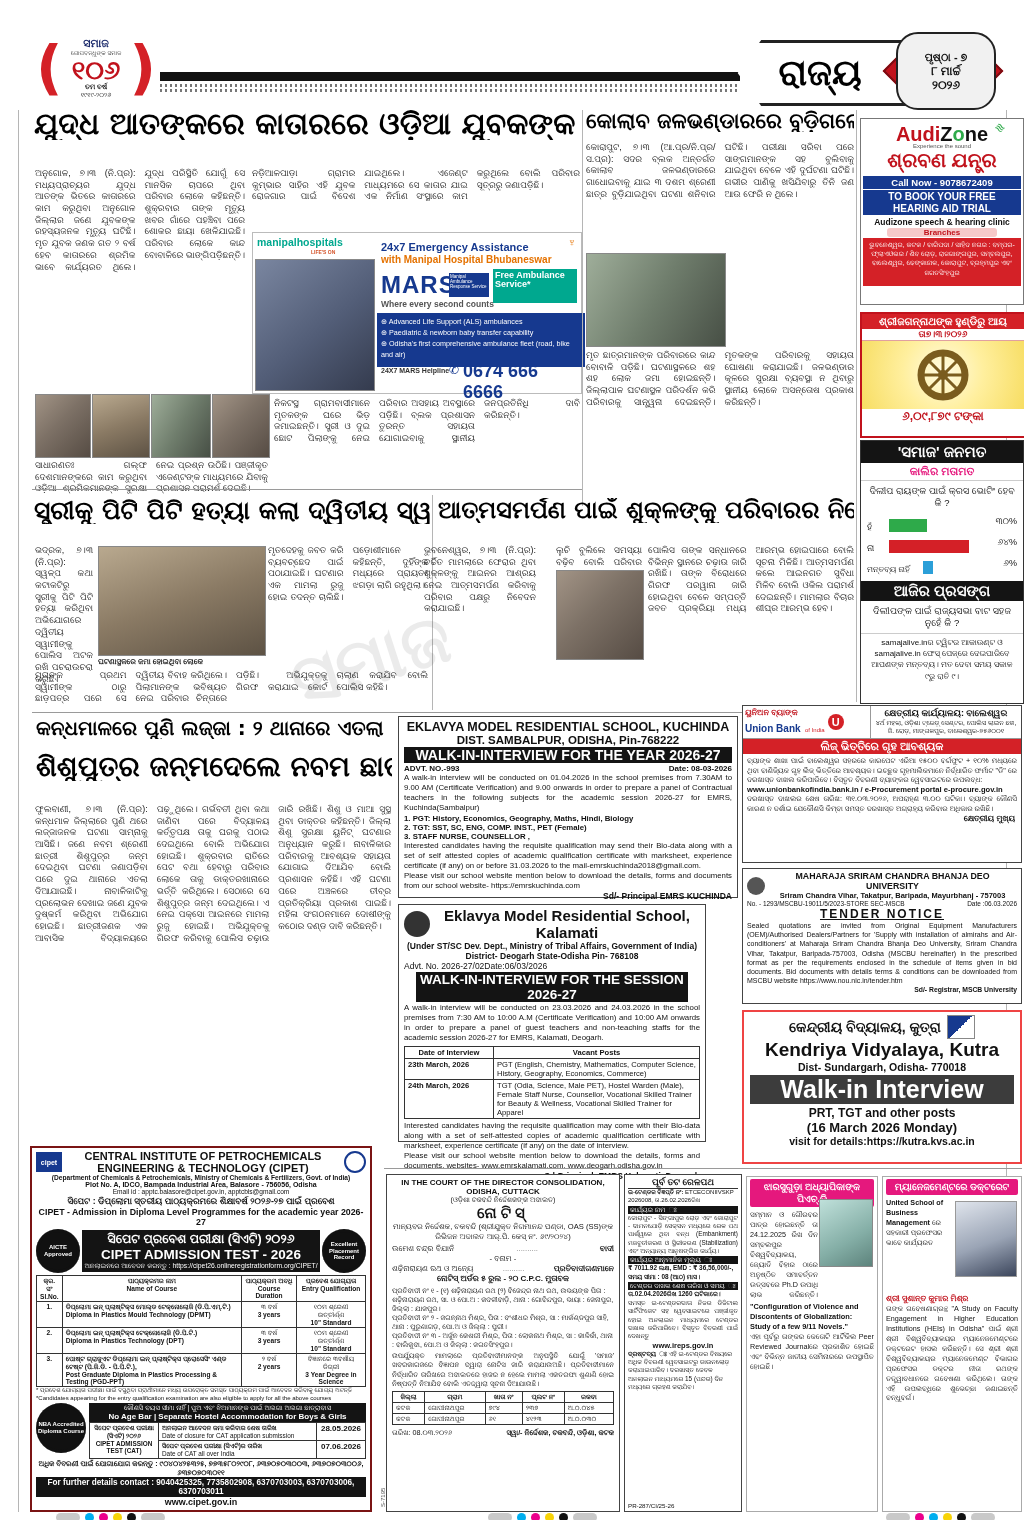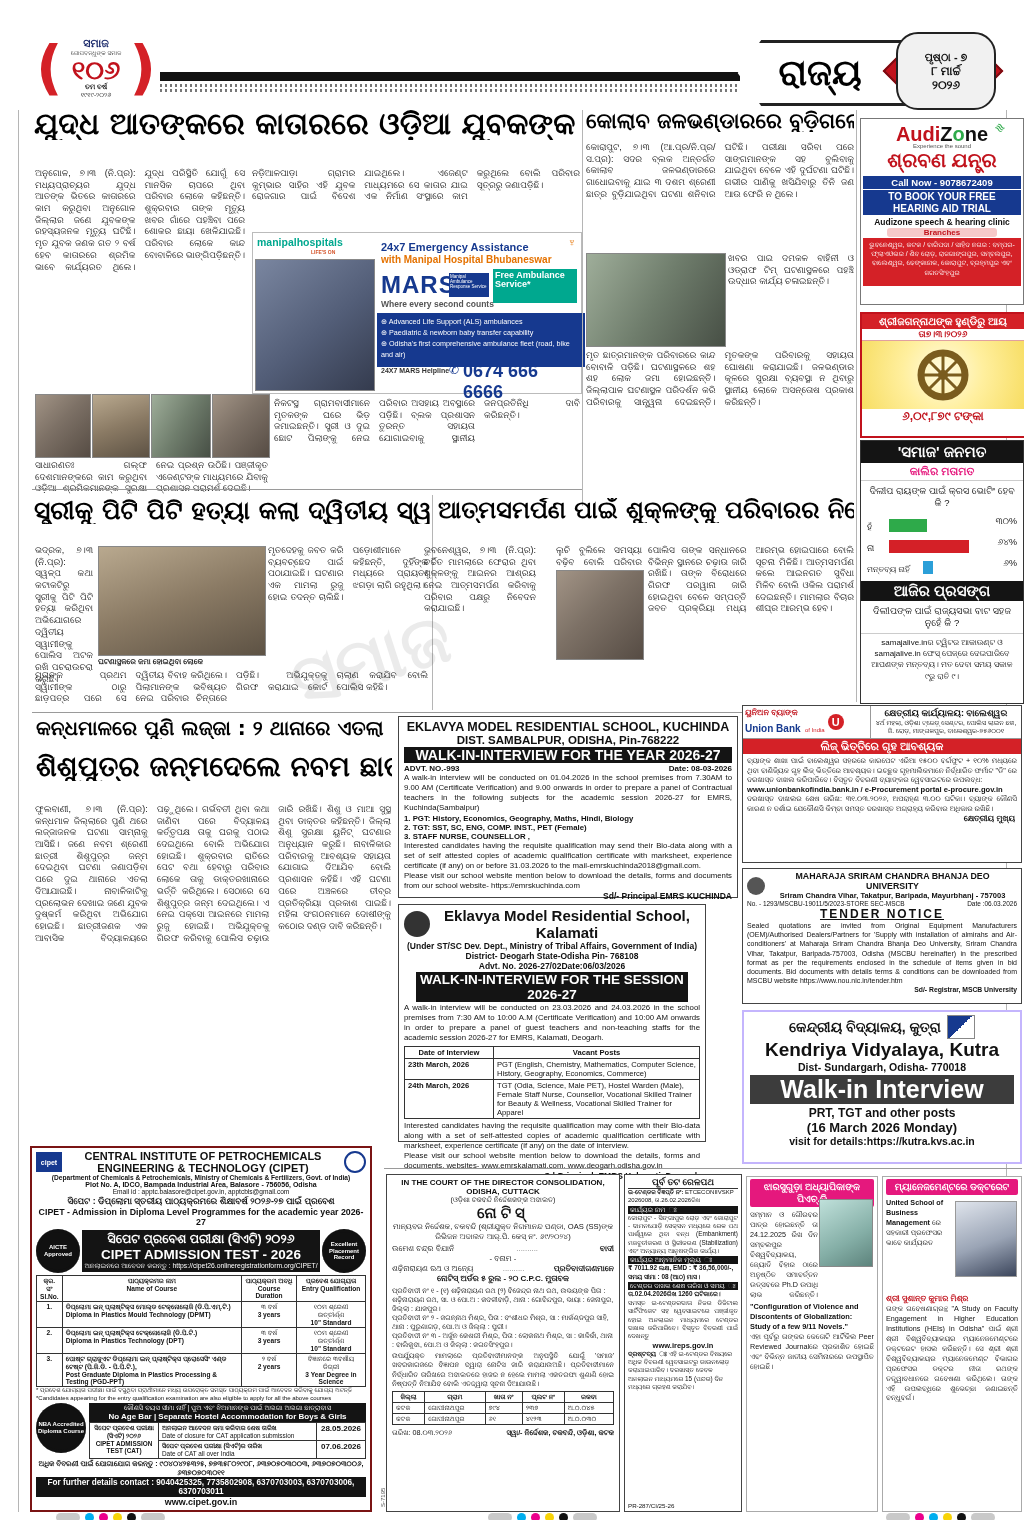--- a/index.html
+++ b/index.html
@@ -115,21 +115,20 @@
   <div class="ab ph3" style="left:151px;top:394px;width:58px;height:62px;"></div>
   <div class="ab ph" style="left:212px;top:394px;width:56px;height:62px;"></div>
   <div class="ab body-txt jt cols2 hid" style="left:35px;top:460px;width:233px;height:44px;">ସାଧାରଣତଃ ଗଲ୍ଫ ଦେଶମାନଙ୍କରେ କାମ କରୁଥିବା ଓଡ଼ିଆ ଶ୍ରମିକମାନଙ୍କ ସୁରକ୍ଷା ନେଇ ପ୍ରଶ୍ନ ଉଠିଛି। ପଞ୍ଜୀକୃତ ଏଜେଣ୍ଟଙ୍କ ମାଧ୍ୟମରେ ଯିବାକୁ ପ୍ରଶାସନ ପରାମର୍ଶ ଦେଇଛି।</div>
   <div class="ab body-txt jt cols3 hid" style="left:274px;top:398px;width:306px;height:106px;">ନିକଟସ୍ଥ ଗ୍ରାମବାସୀମାନେ ମୃତକଙ୍କ ଘରେ ଭିଡ଼ ଜମାଇଛନ୍ତି। ସ୍ତ୍ରୀ ଓ ଦୁଇ ଛୋଟ ପିଲାଙ୍କୁ ନେଇ ପରିବାର ଅସହାୟ ଅବସ୍ଥାରେ ପଡ଼ିଛି। ବ୍ଲକ ପ୍ରଶାସନ ତୁରନ୍ତ ସହାୟତା ଯୋଗାଇବାକୁ ସ୍ଥାନୀୟ ଜନପ୍ରତିନିଧି ଦାବି କରିଛନ୍ତି।</div>
   <div class="ab body-txt jt cols2 hid" style="left:252px;top:168px;width:0;height:0;"></div>
 
   <div class="vr" style="left:582px;top:110px;height:396px;"></div>
   <div class="ab hl nw hid" style="left:586px;top:110px;width:268px;font-size:21px;">କୋଲାବ ଜଳଭଣ୍ଡାରରେ ବୁଡ଼ିଗଲେ ୩ ଦଶମ ଛାତ୍ର</div>
   <div class="ab body-txt jt cols2 hid" style="left:586px;top:142px;width:268px;height:108px;">କୋରାପୁଟ, ୭।୩ (ଆ.ପ୍ର/ନି.ପ୍ର/ସ.ପ୍ର): ସଦର ବ୍ଲକ ଅନ୍ତର୍ଗତ କୋଲାବ ଜଳଭଣ୍ଡାରରେ ଗାଧୋଇବାକୁ ଯାଇ ୩ ଦଶମ ଶ୍ରେଣୀ ଛାତ୍ର ବୁଡ଼ିଯାଇଥିବା ଘଟଣା ଶନିବାର ଘଟିଛି। ପରୀକ୍ଷା ସରିବା ପରେ ସାଙ୍ଗମାନଙ୍କ ସହ ବୁଲିବାକୁ ଯାଇଥିବା ବେଳେ ଏହି ଦୁର୍ଘଟଣା ଘଟିଛି। ଗଭୀର ପାଣିକୁ ଖସିଯିବାରୁ ତିନି ଜଣ ଆଉ ଫେରି ନ ଥିଲେ।</div>
   <div class="ab ph3" style="left:586px;top:253px;width:138px;height:92px;"></div>
-  <div class="ab body-txt jt hid" style="left:728px;top:253px;width:126px;height:92px;">ଖବର ପାଇ ଦମକଳ ବାହିନୀ ଓ ଓଡ୍ରାଫ ଟିମ୍ ଘଟଣାସ୍ଥଳରେ ପହଞ୍ଚି ଉଦ୍ଧାର କାର୍ଯ୍ୟ ଚଳାଇଛନ୍ତି।</div>
   <div class="ab body-txt jt cols2 hid" style="left:586px;top:350px;width:268px;height:155px;">ମୃତ ଛାତ୍ରମାନଙ୍କ ପରିବାରରେ କାନ୍ଦ ବୋବାଳି ପଡ଼ିଛି। ଘଟଣାସ୍ଥଳରେ ଶହ ଶହ ଲୋକ ଜମା ହୋଇଛନ୍ତି। ଜିଲ୍ଲାପାଳ ଘଟଣାସ୍ଥଳ ପରିଦର୍ଶନ କରି ପରିବାରକୁ ସାନ୍ତ୍ୱନା ଦେଇଛନ୍ତି। ମୃତକଙ୍କ ପରିବାରକୁ ସହାୟତା ଘୋଷଣା କରାଯାଇଛି। ଜଳଭଣ୍ଡାର କୂଳରେ ସୁରକ୍ଷା ବ୍ୟବସ୍ଥା ନ ଥିବାରୁ ସ୍ଥାନୀୟ ଲୋକେ ଅସନ୍ତୋଷ ପ୍ରକାଶ କରିଛନ୍ତି।</div>
 
   <div class="vr" style="left:856px;top:110px;height:592px;"></div>
 
   <div class="ab" style="left:860px;top:118px;width:162px;height:185px;border:1.5px solid #777;background:#fff;">
     <div class="ctr" style="margin-top:4px;font-size:20px;font-weight:800;"><span class="redtxt">Audi</span><span style="color:#111;">Z<span style="color:#2eaa4a;">o</span>ne</span></div>
     <div class="ctr" style="font-size:6px;color:#555;margin-top:-3px;">Experience the sound</div>
     <div class="ab" style="right:18px;top:2px;color:#2eaa4a;font-size:12px;transform:rotate(40deg);">≋</div>
     <div class="ctr redtxt b hid" style="font-size:20px;height:26px;">ଶ୍ରବଣ ଯନ୍ତ୍ର</div>
     <div class="bluebar ctr b" style="font-size:9.5px;padding:1px 0;margin:1px 2px;">Call Now - 9078672409</div>
@@ -224,21 +223,21 @@
 
   <div class="ab adbox" style="left:398px;top:904px;width:308px;height:238px;padding:2px 5px;box-sizing:border-box;">
     <div style="display:flex;align-items:center;gap:4px;">
       <span style="width:26px;height:26px;border-radius:50%;background:#333;flex:0 0 auto;"></span>
       <span style="flex:1;">
         <span class="b" style="font-size:15px;display:block;text-align:center;">Eklavya Model Residential School, Kalamati</span>
       </span>
     </div>
     <div class="ctr b" style="font-size:8.5px;">(Under ST/SC Dev. Dept., Ministry of Tribal Affairs, Government of India)</div>
     <div class="ctr b" style="font-size:8.5px;">District- Deogarh State-Odisha Pin- 768108</div>
-    <div style="display:flex;justify-content:center;font-size:8.5px;font-weight:bold;">
+    <div style="display:flex;justify-content:flex-start;font-size:8.5px;font-weight:normal;">
       <span>Advt. No. 2026-27/02</span>
       <span>Date:06/03/2026</span>
     </div>
     <div class="band ctr b" style="font-size:13.5px;margin:1px 12px;">WALK-IN-INTERVIEW FOR THE SESSION 2026-27</div>
     <div class="jt" style="font-size:7.8px;line-height:1.3;">A walk-in interview will be conducted on 23.03.2026 and 24.03.2026 in the school premises from 7:30 AM to 10:00 A.M (Certificate Verification) and 10:00 AM onwards in order to prepare a panel of guest teachers and non-teaching staffs for the academic session 2026-27 for EMRS, Kalamati, Deogarh.</div>
     <table class="tbl" style="font-size:7.6px;margin:2px 0;">
       <tbody>
           <tr>
         <th style="width:82px;">Date of Interview</th>
         <th>Vacant Posts</th>
@@ -290,21 +289,21 @@
     </div>
     <div style="display:flex;justify-content:space-between;font-size:6.5px;">
       <span>No. - 1293/MSCBU-19011/5/2023-STORE SEC-MSCB</span>
       <span>Date :06.03.2026</span>
     </div>
     <div class="ctr b" style="font-size:12px;text-decoration:underline;letter-spacing:2px;">TENDER NOTICE</div>
     <div class="jt" style="font-size:7px;line-height:1.32;">Sealed quotations are invited from Original Equipment Manufacturers (OEM)/Authorised Dealers/Partners for 'Supply with installation of almirahs and Air-conditioners' at Maharaja Sriram Chandra Bhanja Deo University, Sriram Chandra Vihar, Takatpur, Baripada-757003, Odisha (MSCBU hereinafter) in the prescribed format as per the requirements enclosed in the schedule of items given in bid documents. Bid documents with details terms &amp; conditions can be downloaded from MSCBU website https://www.nou.nic.in/tender.htm</div>
     <div class="b" style="font-size:6.8px;text-align:right;">Sd/- Registrar, MSCB University</div>
   </div>
 
-  <div class="ab" style="left:742px;top:1010px;width:280px;height:154px;border:2px solid #c4b5fd;background:#fff;padding:3px 6px;box-sizing:border-box;">
+  <div class="ab" style="left:742px;top:1010px;width:280px;height:154px;border:2px solid #ef4444;background:#fff;padding:3px 6px;box-sizing:border-box;">
     <div style="display:flex;align-items:center;justify-content:center;gap:6px;">
       <span class="b" style="font-size:14px;">କେନ୍ଦ୍ରୀୟ ବିଦ୍ୟାଳୟ, କୁତ୍ରା</span>
       <span style="width:26px;height:22px;background:linear-gradient(135deg,#16398f 50%,#fff 50%);border:1px solid #888;"></span>
     </div>
     <div class="ctr b" style="font-size:19px;">Kendriya Vidyalaya, Kutra</div>
     <div class="ctr b" style="font-size:10.5px;">Dist- Sundargarh, Odisha- 770018</div>
     <div class="ctr b" style="background:#3c3c3c;color:#fff;font-size:25px;margin:2px 0;">Walk-in Interview</div>
     <div class="ctr b" style="font-size:12px;">PRT, TGT and other posts</div>
     <div class="ctr b" style="font-size:13px;">(16 March 2026 Monday)</div>
     <div class="ctr b" style="font-size:10.5px;">visit for details:https://kutra.kvs.ac.in</div>

